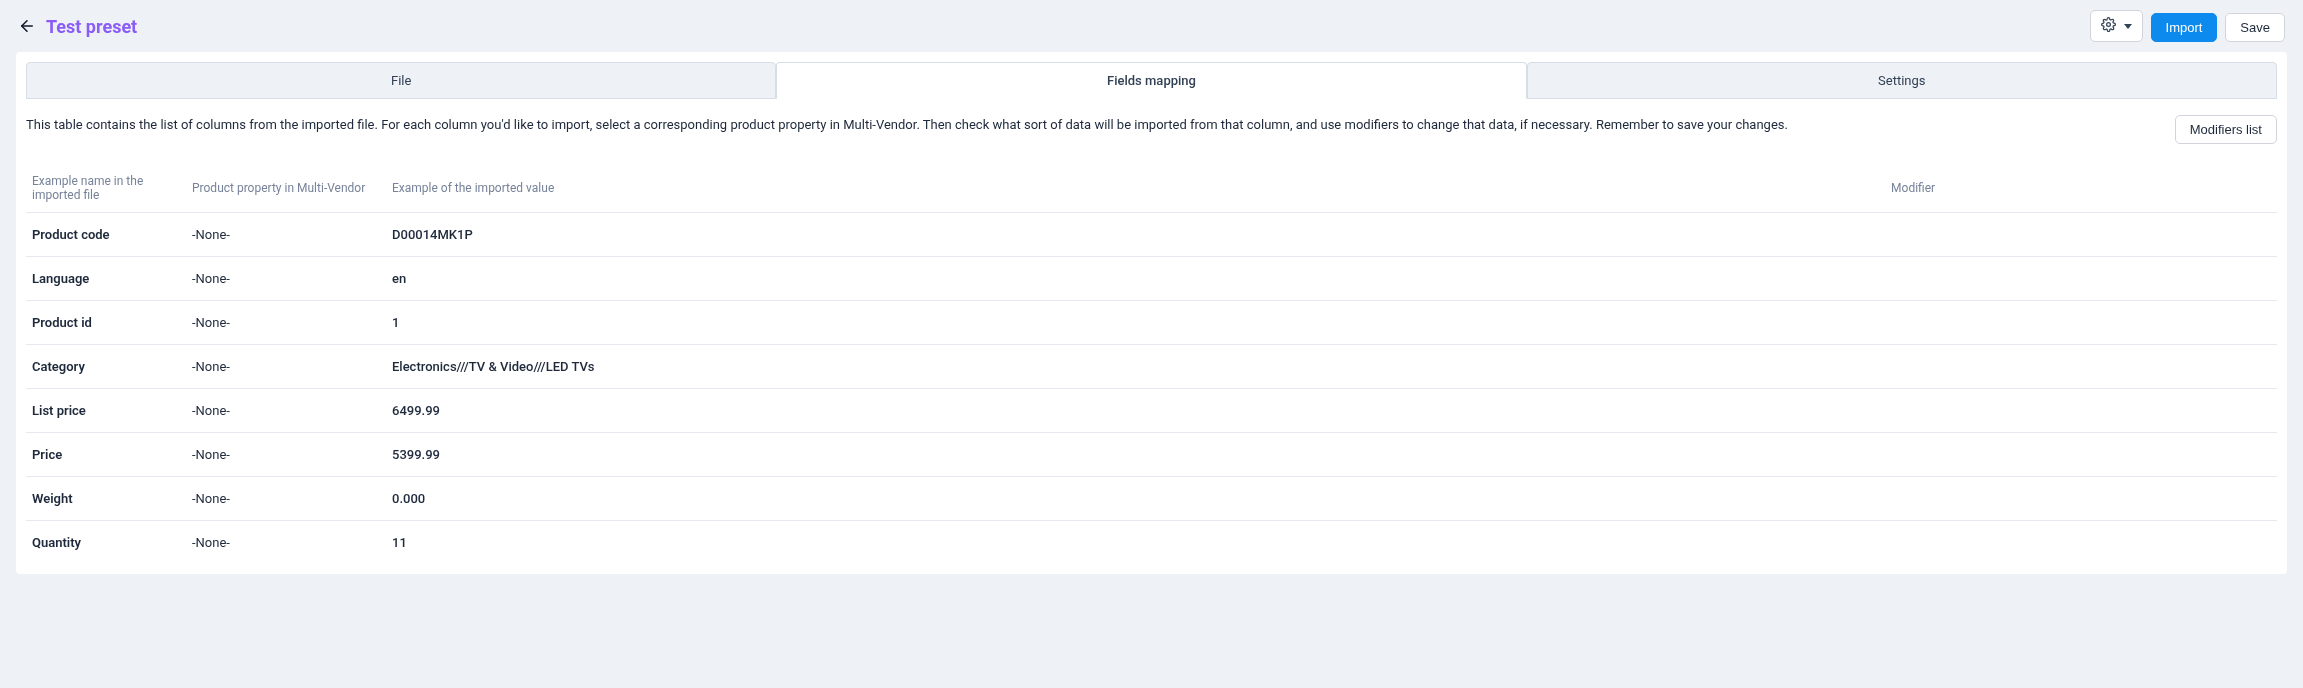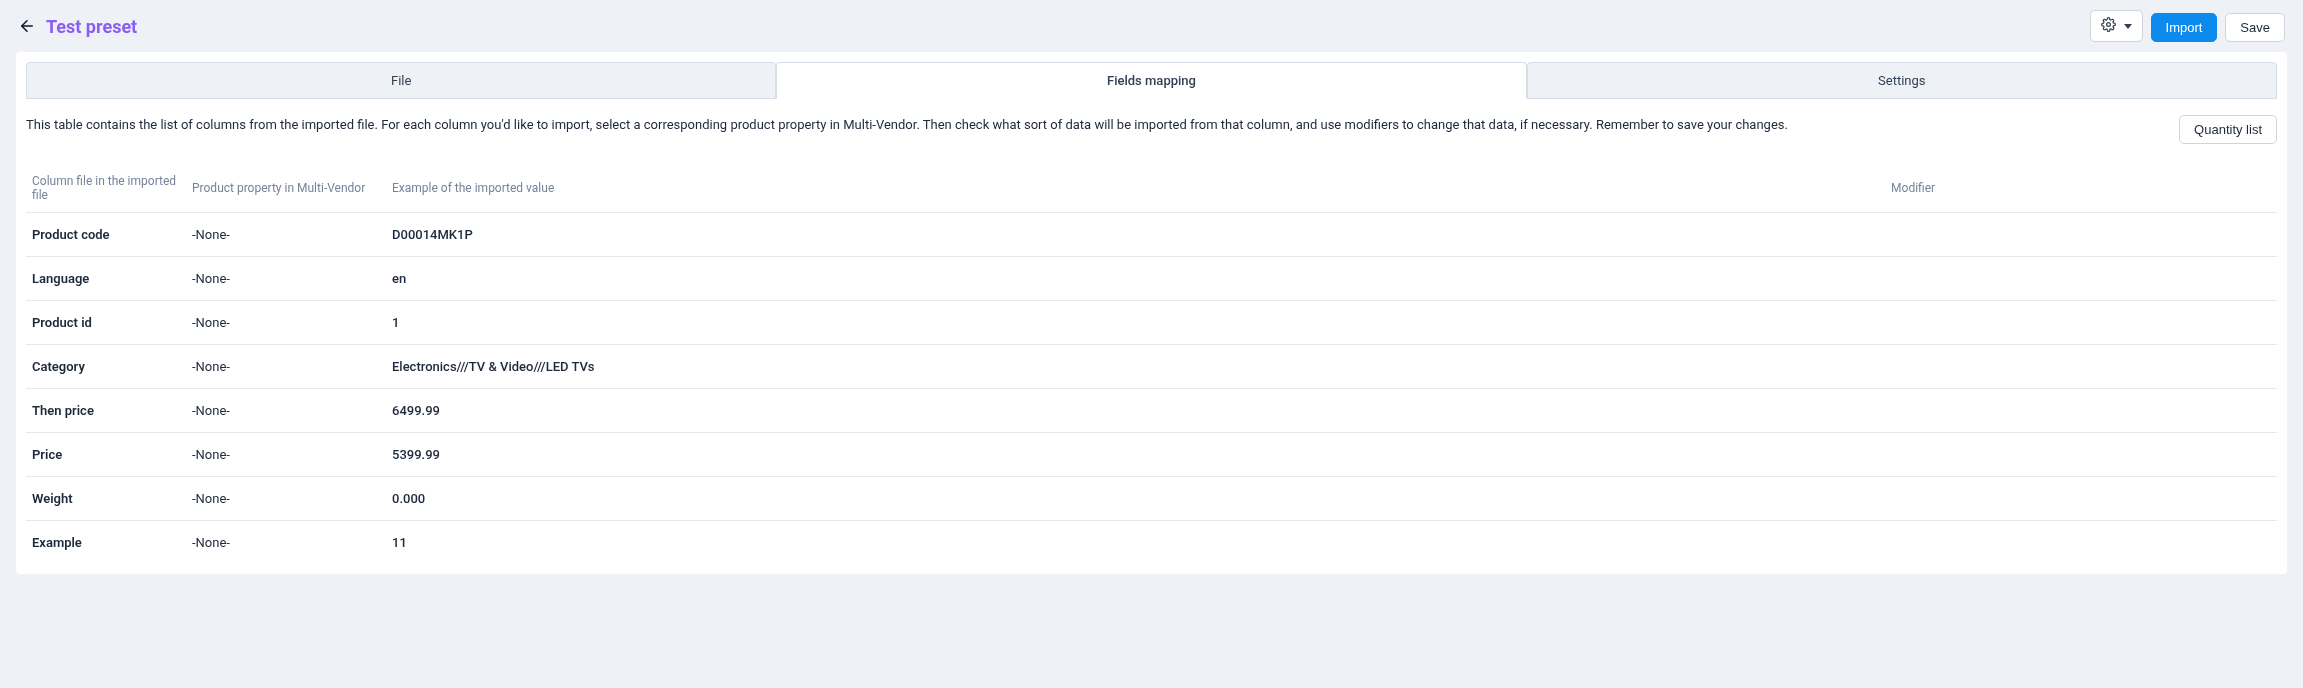--- a/index.html
+++ b/index.html
@@ -163,27 +163,27 @@
 <div class="content">
 
   <div class="tabs">
     <div class="tab">File</div>
     <div class="tab active">Fields mapping</div>
     <div class="tab">Settings</div>
   </div>
 
   <div class="info-bar">
     <div class="info-text">This table contains the list of columns from the imported file. For each column you'd like to import, select a corresponding product property in Multi-Vendor. Then check what sort of data will be imported from that column, and use modifiers to change that data, if necessary. Remember to save your changes.</div>
-    <button class="btn modifiers-btn">Quantity list</button>
+    <button class="btn modifiers-btn">Modifiers list</button>
   </div>
 
   <table class="maptable">
     <thead>
       <tr>
-        <th>Column file in the imported file</th>
+        <th>Example name in the imported file</th>
         <th>Product property in Multi-Vendor</th>
         <th>Example of the imported value</th>
         <th>Modifier</th>
       </tr>
     </thead>
     <tbody id="rows-body">
         <tr>
           <td class="col-name">Product code</td>
           <td class="col-prop">-None-</td>
           <td class="col-example">D00014MK1P</td>
@@ -201,39 +201,39 @@
           <td class="col-example">1</td>
           <td></td>
         </tr>
         <tr>
           <td class="col-name">Category</td>
           <td class="col-prop">-None-</td>
           <td class="col-example">Electronics///TV &amp; Video///LED TVs</td>
           <td></td>
         </tr>
         <tr>
-          <td class="col-name">Then price</td>
+          <td class="col-name">List price</td>
           <td class="col-prop">-None-</td>
           <td class="col-example">6499.99</td>
           <td></td>
         </tr>
         <tr>
           <td class="col-name">Price</td>
           <td class="col-prop">-None-</td>
           <td class="col-example">5399.99</td>
           <td></td>
         </tr>
         <tr>
           <td class="col-name">Weight</td>
           <td class="col-prop">-None-</td>
           <td class="col-example">0.000</td>
           <td></td>
         </tr>
         <tr>
-          <td class="col-name">Example</td>
+          <td class="col-name">Quantity</td>
           <td class="col-prop">-None-</td>
           <td class="col-example">11</td>
           <td></td>
         </tr>
       </tbody>
   </table>
 
 </div>
 
 </body></html>

